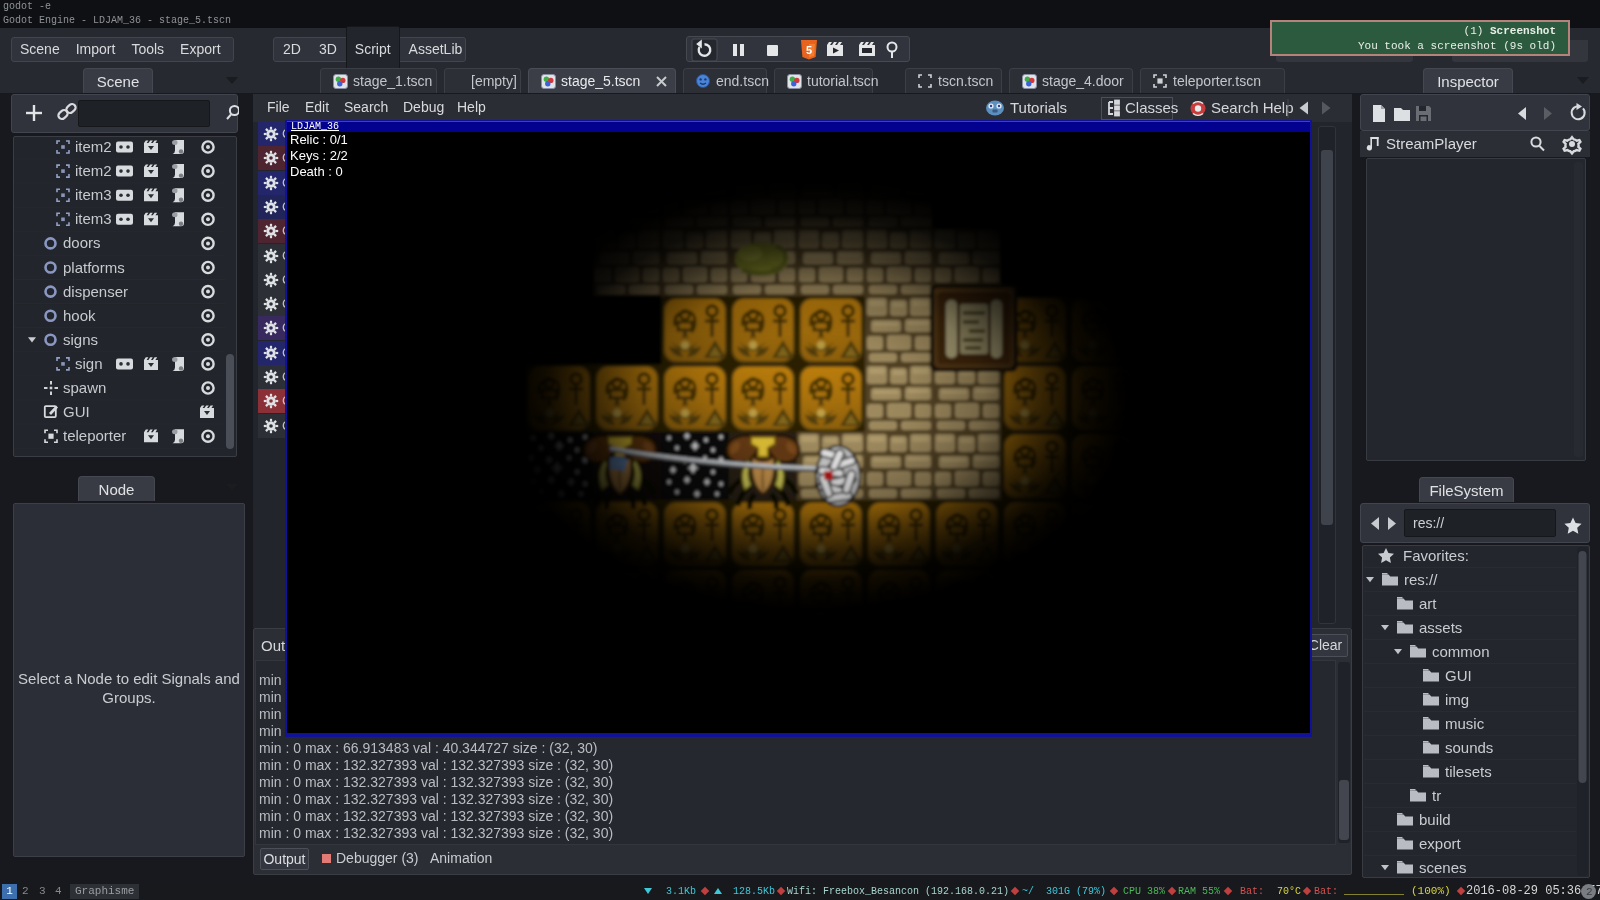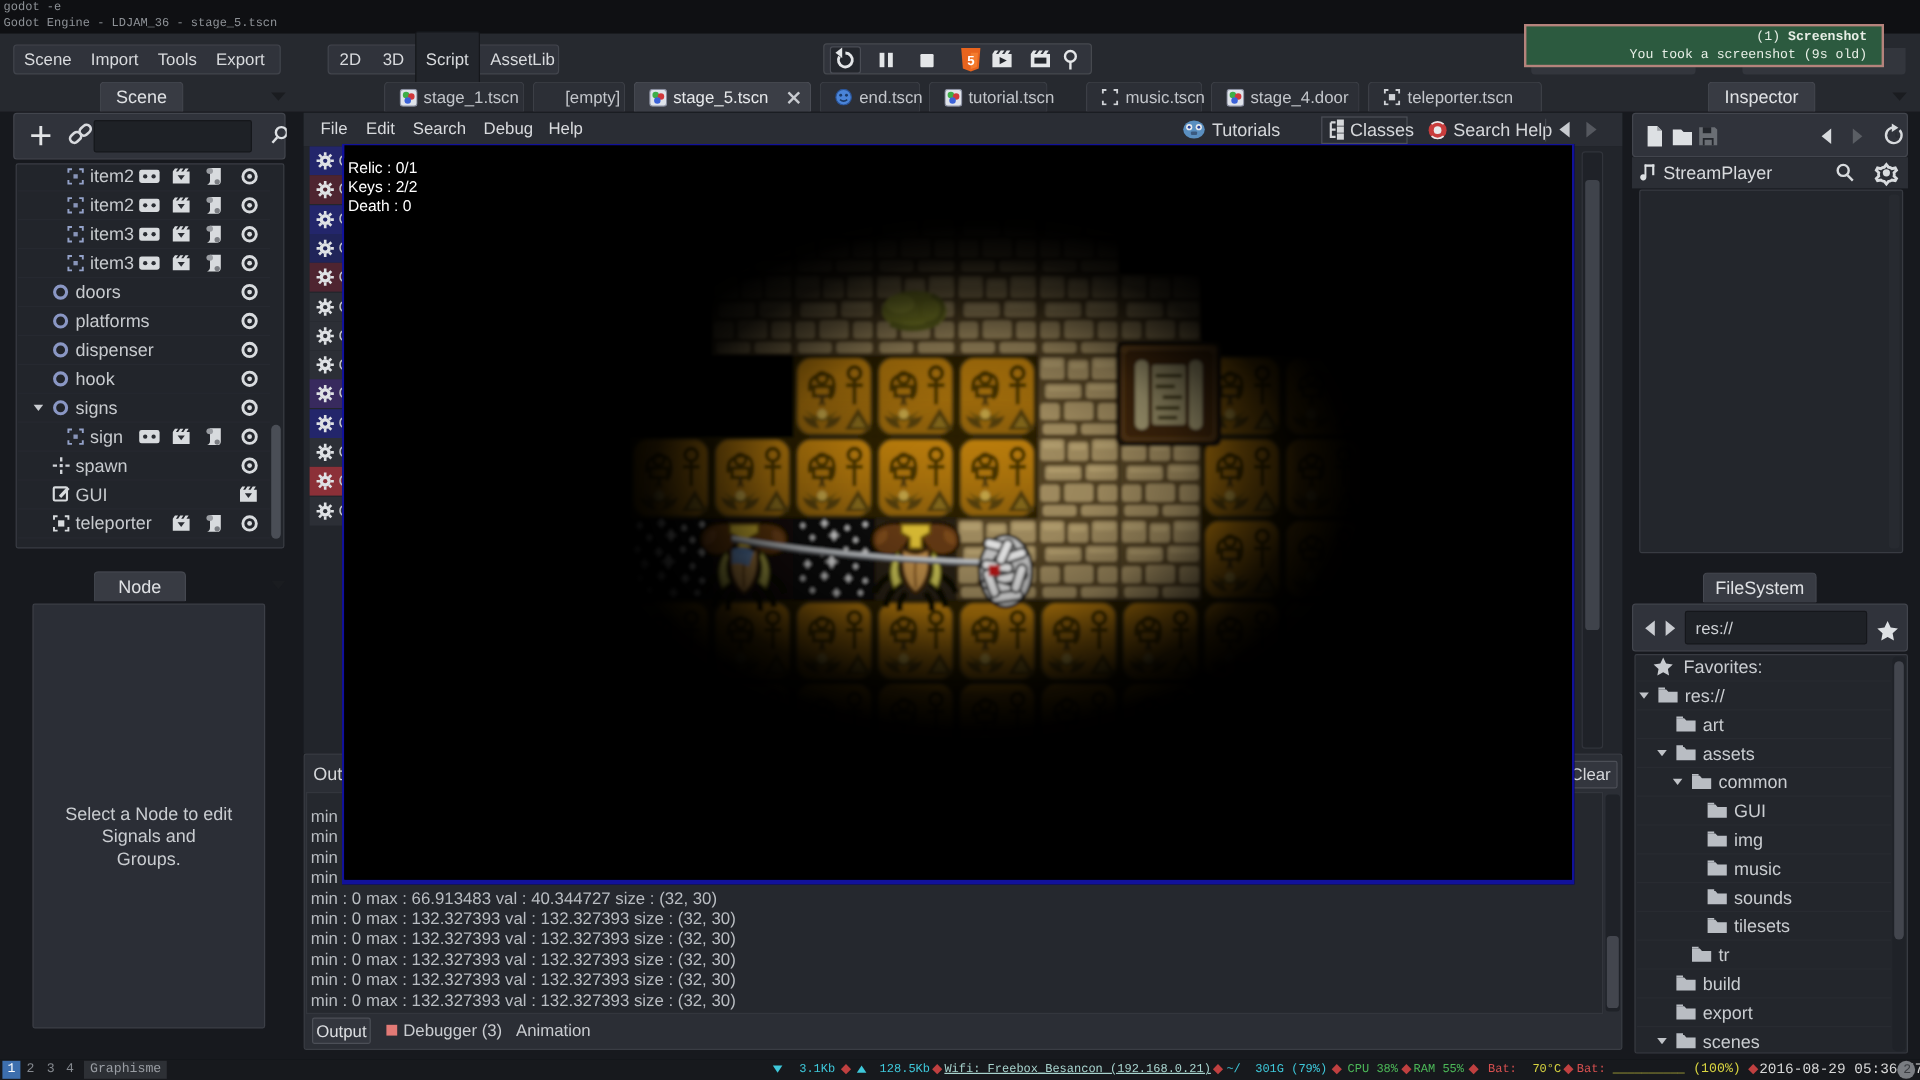--- a/index.html
+++ b/index.html
@@ -279,21 +279,21 @@
       <circle cx="10" cy="11.5" r="2.2" fill="#7a7d82"></circle>
     </g>
     <g transform="translate(201,429.20000000000005)">
       <circle cx="7" cy="7" r="5.6" stroke="#d8dbde" stroke-width="2.4" fill="none"></circle>
       <circle cx="7" cy="7" r="2" fill="#d8dbde"></circle>
     </g>
     <rect x="226" y="354" width="8" height="95" rx="4" fill="#4a4e56"></rect>
   </svg>
 <div class="abs tab" style="left:78px;top:476px;width:77px;height:25px;">Node</div>
 <div class="abs" style="left:226px;top:484px;width:0;height:0;border-left:6px solid transparent;border-right:6px solid transparent;border-top:7px solid #1a1c20;"></div>
-<div class="abs" style="left:27px;top:503px;width:194px;height:354px;background:#2b2e36;border:1px solid #3c3f47;border-radius:2px;">
+<div class="abs" style="left:13px;top:503px;width:232px;height:354px;background:#2b2e36;border:1px solid #3c3f47;border-radius:2px;">
 <div style="margin-top:165px;text-align:center;font-size:15px;color:#c9ccd0;line-height:19px;">Select a Node to edit Signals and<br>Groups.</div>
   </div>
 <div class="stab" style="left:320px;width:117px;">
     <svg width="15" height="15" style="position:absolute;left:12px;top:5px;" viewBox="0 0 15 15">
       <rect x="0.5" y="0.5" width="14" height="14" rx="2.5" fill="#dfe3ea" stroke="#8a8fa0" stroke-width="1"></rect>
       <circle cx="5.4" cy="5.2" r="2.7" fill="#3fae48"></circle>
       <circle cx="9.8" cy="6.4" r="2.7" fill="#d0383a"></circle>
       <circle cx="6.8" cy="9.8" r="2.7" fill="#3b62d8"></circle>
     </svg>
     <span style="position:absolute;left:32px;top:4px;white-space:nowrap;">stage_1.tscn</span>
@@ -334,21 +334,21 @@
       <circle cx="6.8" cy="9.8" r="2.7" fill="#3b62d8"></circle>
     </svg>
     <span style="position:absolute;left:32px;top:4px;white-space:nowrap;">tutorial.tscn</span>
   </div>
 <div class="stab" style="left:905px;width:97px;">
     <svg width="14" height="14" style="position:absolute;left:12px;top:5px;" viewBox="0 0 14 14">
       <g stroke="#cfd2d6" stroke-width="1.6" fill="none">
         <path d="M1 4 V1 H4 M10 1 H13 V4 M13 10 V13 H10 M4 13 H1 V10"></path>
       </g>
     </svg>
-    <span style="position:absolute;left:32px;top:4px;white-space:nowrap;">music.tscn</span>
+    <span style="position:absolute;left:32px;top:4px;white-space:nowrap;">tscn.tscn</span>
   </div>
 <div class="stab" style="left:1009px;width:124px;">
     <svg width="15" height="15" style="position:absolute;left:12px;top:5px;" viewBox="0 0 15 15">
       <rect x="0.5" y="0.5" width="14" height="14" rx="2.5" fill="#dfe3ea" stroke="#8a8fa0" stroke-width="1"></rect>
       <circle cx="5.4" cy="5.2" r="2.7" fill="#3fae48"></circle>
       <circle cx="9.8" cy="6.4" r="2.7" fill="#d0383a"></circle>
       <circle cx="6.8" cy="9.8" r="2.7" fill="#3b62d8"></circle>
     </svg>
     <span style="position:absolute;left:32px;top:4px;white-space:nowrap;">stage_4.door</span>
   </div>
@@ -761,20 +761,23 @@
 <div class="abs" style="left:259px;top:807.9px;font-size:14px;color:#b9bdc2;white-space:pre;">min : 0 max : 132.327393 val : 132.327393 size : (32, 30)</div>
 <div class="abs" style="left:259px;top:825.0px;font-size:14px;color:#b9bdc2;white-space:pre;">min : 0 max : 132.327393 val : 132.327393 size : (32, 30)</div>
 <div class="abs" style="left:1338px;top:662px;width:12px;height:181px;background:#1f2228;border-radius:3px;"></div>
 <div class="abs" style="left:1339px;top:780px;width:10px;height:60px;background:#43464e;border-radius:3px;"></div>
 <div class="abs" style="left:260px;top:848px;width:49px;height:22px;background:#33363e;border:1px solid #4c4f57;border-radius:2px;
 font-size:14px;color:#dddfe2;text-align:center;line-height:20px;">Output</div>
 <div class="abs" style="left:322px;top:854px;width:9px;height:9px;background:#e27a76;"></div>
 <div class="abs" style="left:336px;top:850px;font-size:14px;color:#c9ccd0;">Debugger (3)</div>
 <div class="abs" style="left:430px;top:850px;font-size:14px;color:#c9ccd0;">Animation</div>
 <div class="abs" style="left:285px;top:120px;width:1027px;height:617px;border:2px solid #11119a;border-top-width:1px;border-bottom-width:4px;background:#000;">
+<div style="position:absolute;left:0;top:0;width:1023px;height:11px;background:#02028e;border-top:1px solid #3a3fd0;">
+<span class="mono" style="position:absolute;left:4px;top:0;font-size:10px;line-height:10px;color:#fff;text-decoration:underline;">LDJAM_36</span>
+    </div>
 <div style="position:absolute;left:0;top:11px;width:1023px;height:601px;background:#000;overflow:hidden;"><svg width="1023" height="601" viewBox="287 132 1023 601">
         <defs>
 <filter id="blur1" x="-5%" y="-5%" width="110%" height="110%">
             <feGaussianBlur stdDeviation="1.4"></feGaussianBlur>
           </filter>
 <radialGradient id="vig" cx="814" cy="398" r="328" gradientUnits="userSpaceOnUse" gradientTransform="matrix(1 0 0 0.675 0 129.35)">
  <stop offset="0" stop-color="#000" stop-opacity="0.03"></stop>
  <stop offset="0.3" stop-color="#000" stop-opacity="0.1"></stop>
  <stop offset="0.52" stop-color="#000" stop-opacity="0.32"></stop>
  <stop offset="0.68" stop-color="#000" stop-opacity="0.67"></stop>
@@ -1028,21 +1031,21 @@
 <span class="abs mono" style="left:22px;top:884px;font-size:11px;color:#85898f;line-height:15px;">2</span>
 <span class="abs mono" style="left:39px;top:884px;font-size:11px;color:#85898f;line-height:15px;">3</span>
 <span class="abs mono" style="left:55px;top:884px;font-size:11px;color:#85898f;line-height:15px;">4</span>
 <div class="abs mono" style="left:70px;top:884px;height:15px;background:#2d3035;color:#9a9ea4;font-size:11px;line-height:15px;padding:0 5px;">Graphisme</div>
 <span class="abs" style="left:644px;top:888px;width:0;height:0;border-left:4.5px solid transparent;border-right:4.5px solid transparent;border-top:6px solid #3ec8da;"></span>
 <span class="abs mono" style="left:666px;top:884px;font-size:10px;line-height:15px;color:#3ec8da;white-space:pre;">3.1Kb</span>
 <span class="abs" style="left:702px;top:888px;width:6px;height:6px;background:#c04040;transform:rotate(45deg);"></span>
 <span class="abs" style="left:714px;top:888px;width:0;height:0;border-left:4.5px solid transparent;border-right:4.5px solid transparent;border-bottom:6px solid #3ec8da;"></span>
 <span class="abs mono" style="left:733px;top:884px;font-size:10px;line-height:15px;color:#3ec8da;white-space:pre;">128.5Kb</span>
 <span class="abs" style="left:778px;top:888px;width:6px;height:6px;background:#c04040;transform:rotate(45deg);"></span>
-<span class="abs mono" style="left:787px;top:884px;font-size:10px;line-height:15px;color:#a8d4ce;white-space:pre;text-decoration:underline;">Wifi: Freebox_Besancon (192.168.0.21)</span>
+<span class="abs mono" style="left:787px;top:884px;font-size:10px;line-height:15px;color:#a8d4ce;white-space:pre;">Wifi: Freebox_Besancon (192.168.0.21)</span>
 <span class="abs" style="left:1012px;top:888px;width:6px;height:6px;background:#c04040;transform:rotate(45deg);"></span>
 <span class="abs mono" style="left:1022px;top:884px;font-size:10px;line-height:15px;color:#3ec8da;white-space:pre;">~/  301G (79%)</span>
 <span class="abs" style="left:1111px;top:888px;width:6px;height:6px;background:#c04040;transform:rotate(45deg);"></span>
 <span class="abs mono" style="left:1123px;top:884px;font-size:10px;line-height:15px;color:#4cb858;white-space:pre;text-align:right;">CPU 38%</span>
 <span class="abs" style="left:1169px;top:888px;width:6px;height:6px;background:#c04040;transform:rotate(45deg);"></span>
 <span class="abs mono" style="left:1178px;top:884px;font-size:10px;line-height:15px;color:#4cb858;white-space:pre;">RAM 55%</span>
 <span class="abs" style="left:1225px;top:888px;width:6px;height:6px;background:#c04040;transform:rotate(45deg);"></span>
 <span class="abs mono" style="left:1240px;top:884px;font-size:10px;line-height:15px;color:#d85050;white-space:pre;">Bat:</span>
 <span class="abs mono" style="left:1277px;top:884px;font-size:10px;line-height:15px;color:#d8d440;white-space:pre;">70°C</span>
 <span class="abs" style="left:1304px;top:888px;width:6px;height:6px;background:#c04040;transform:rotate(45deg);"></span>

